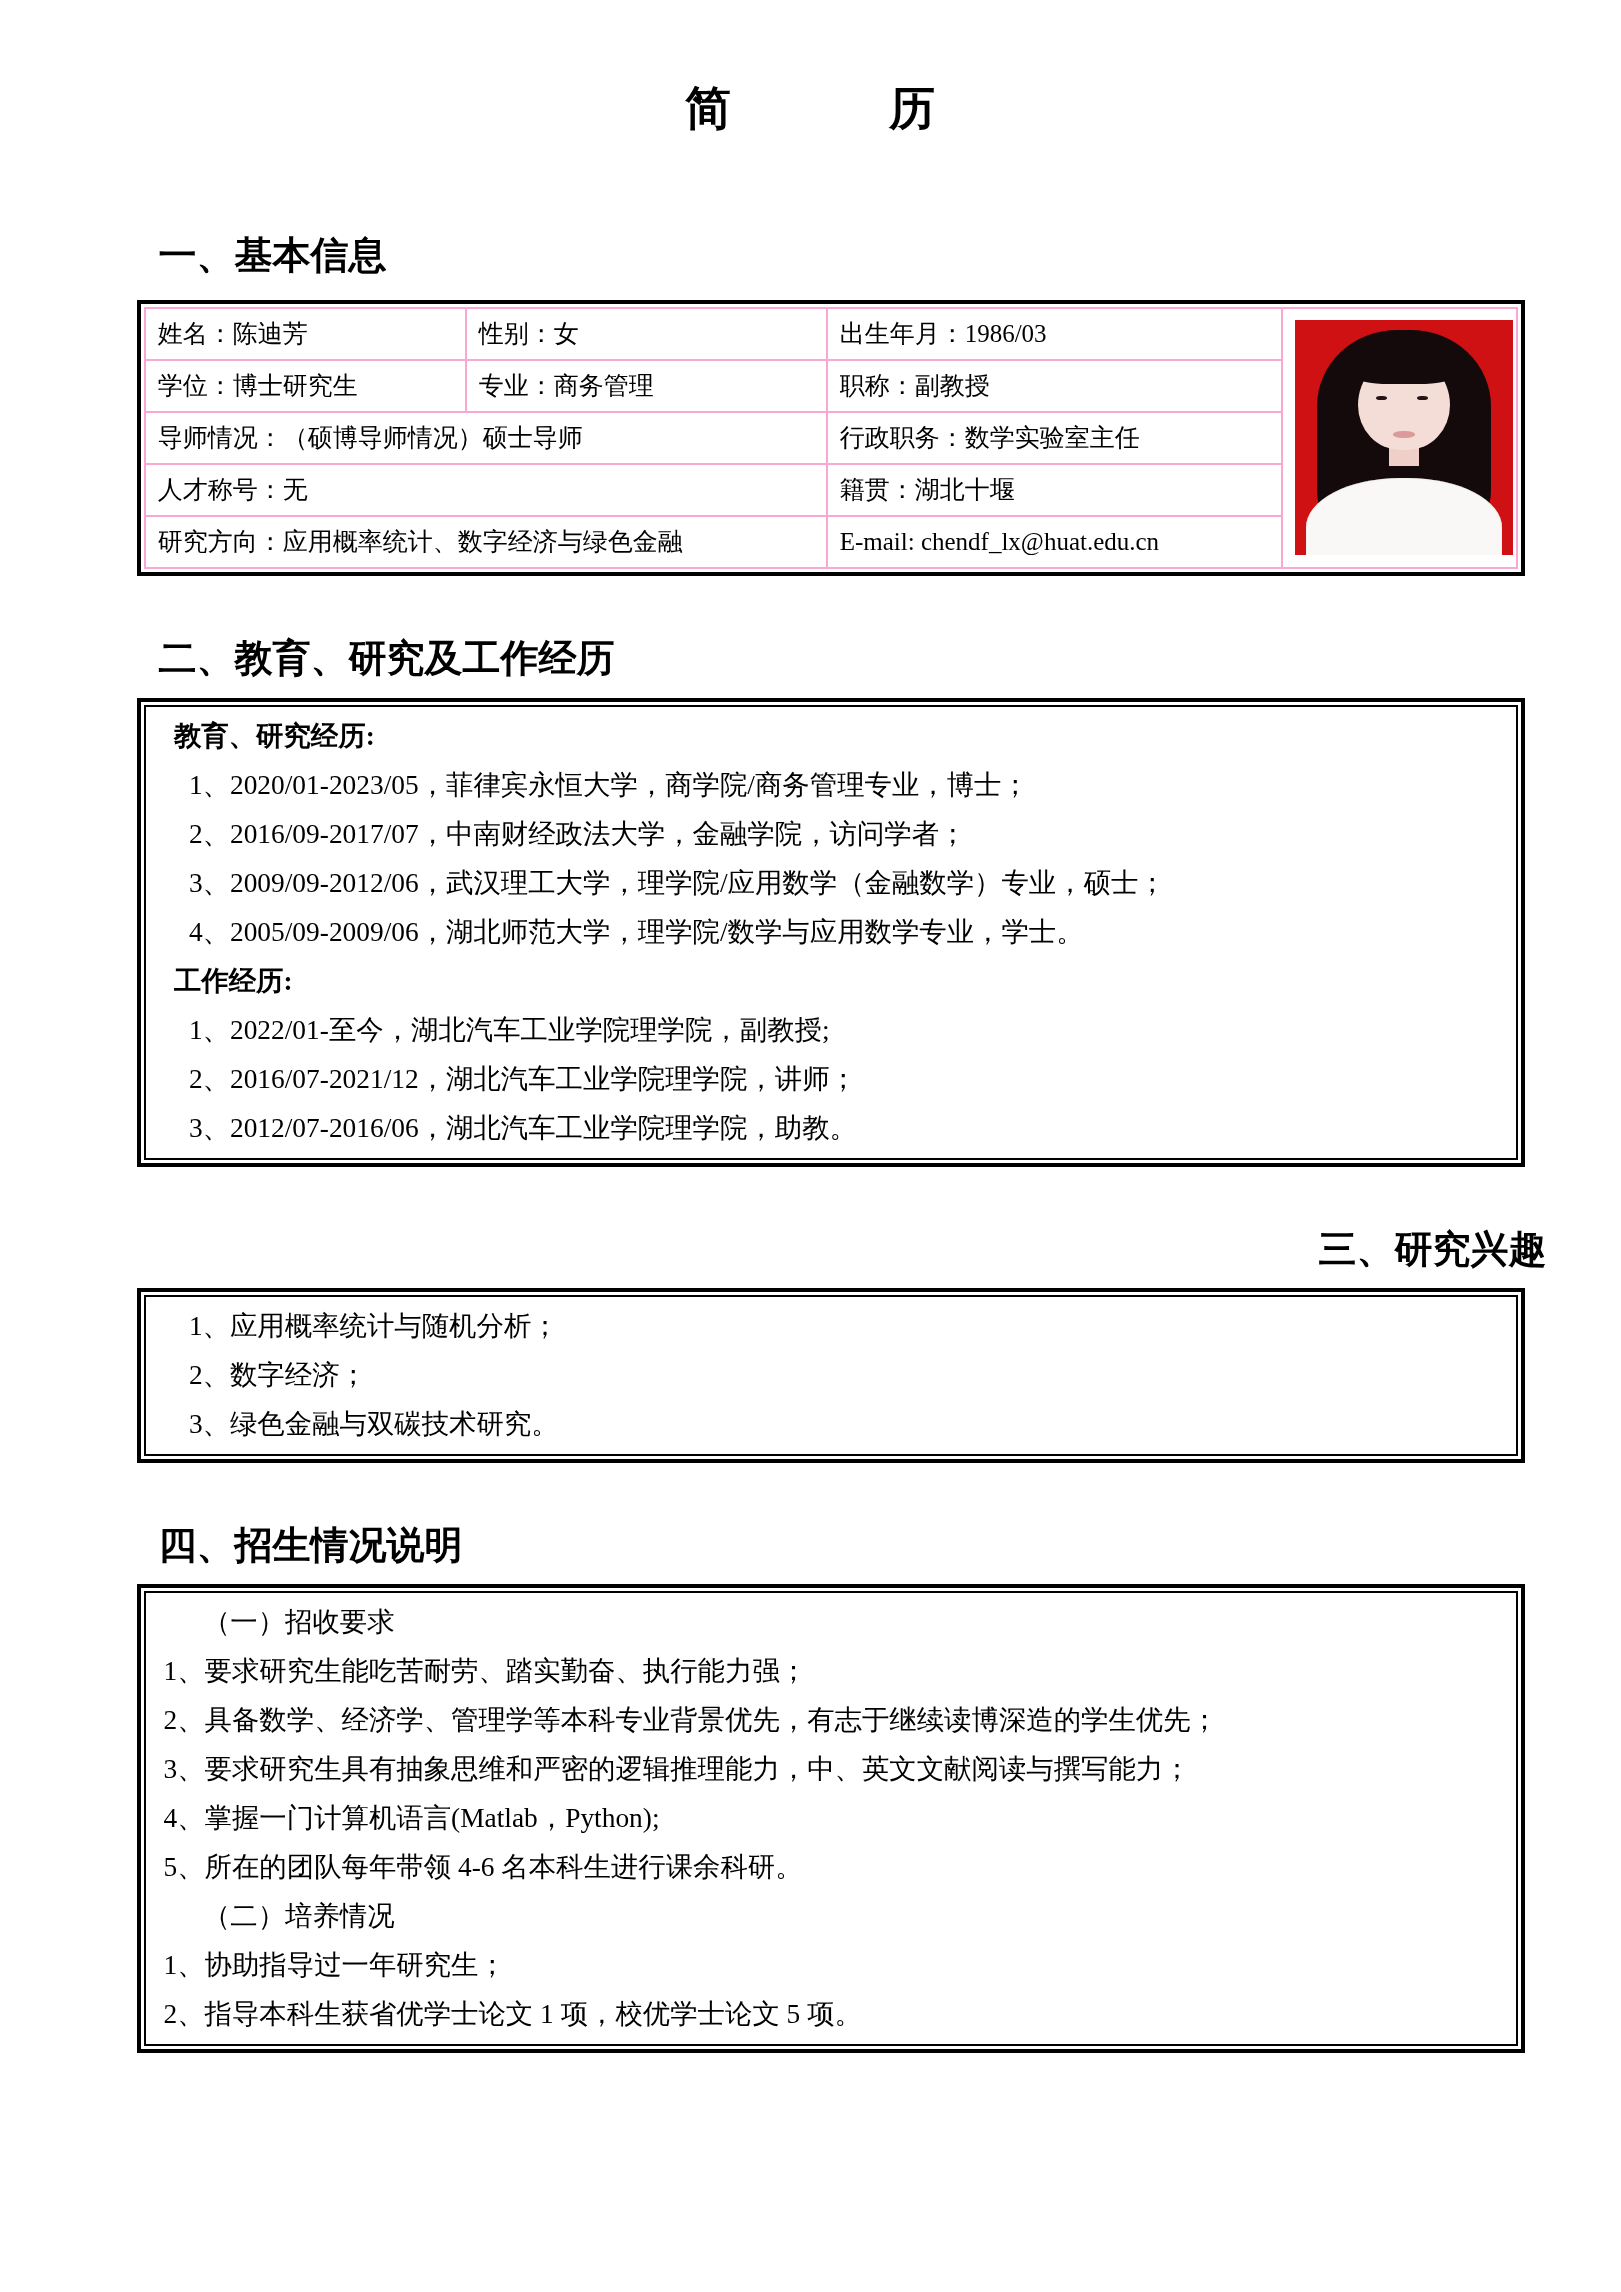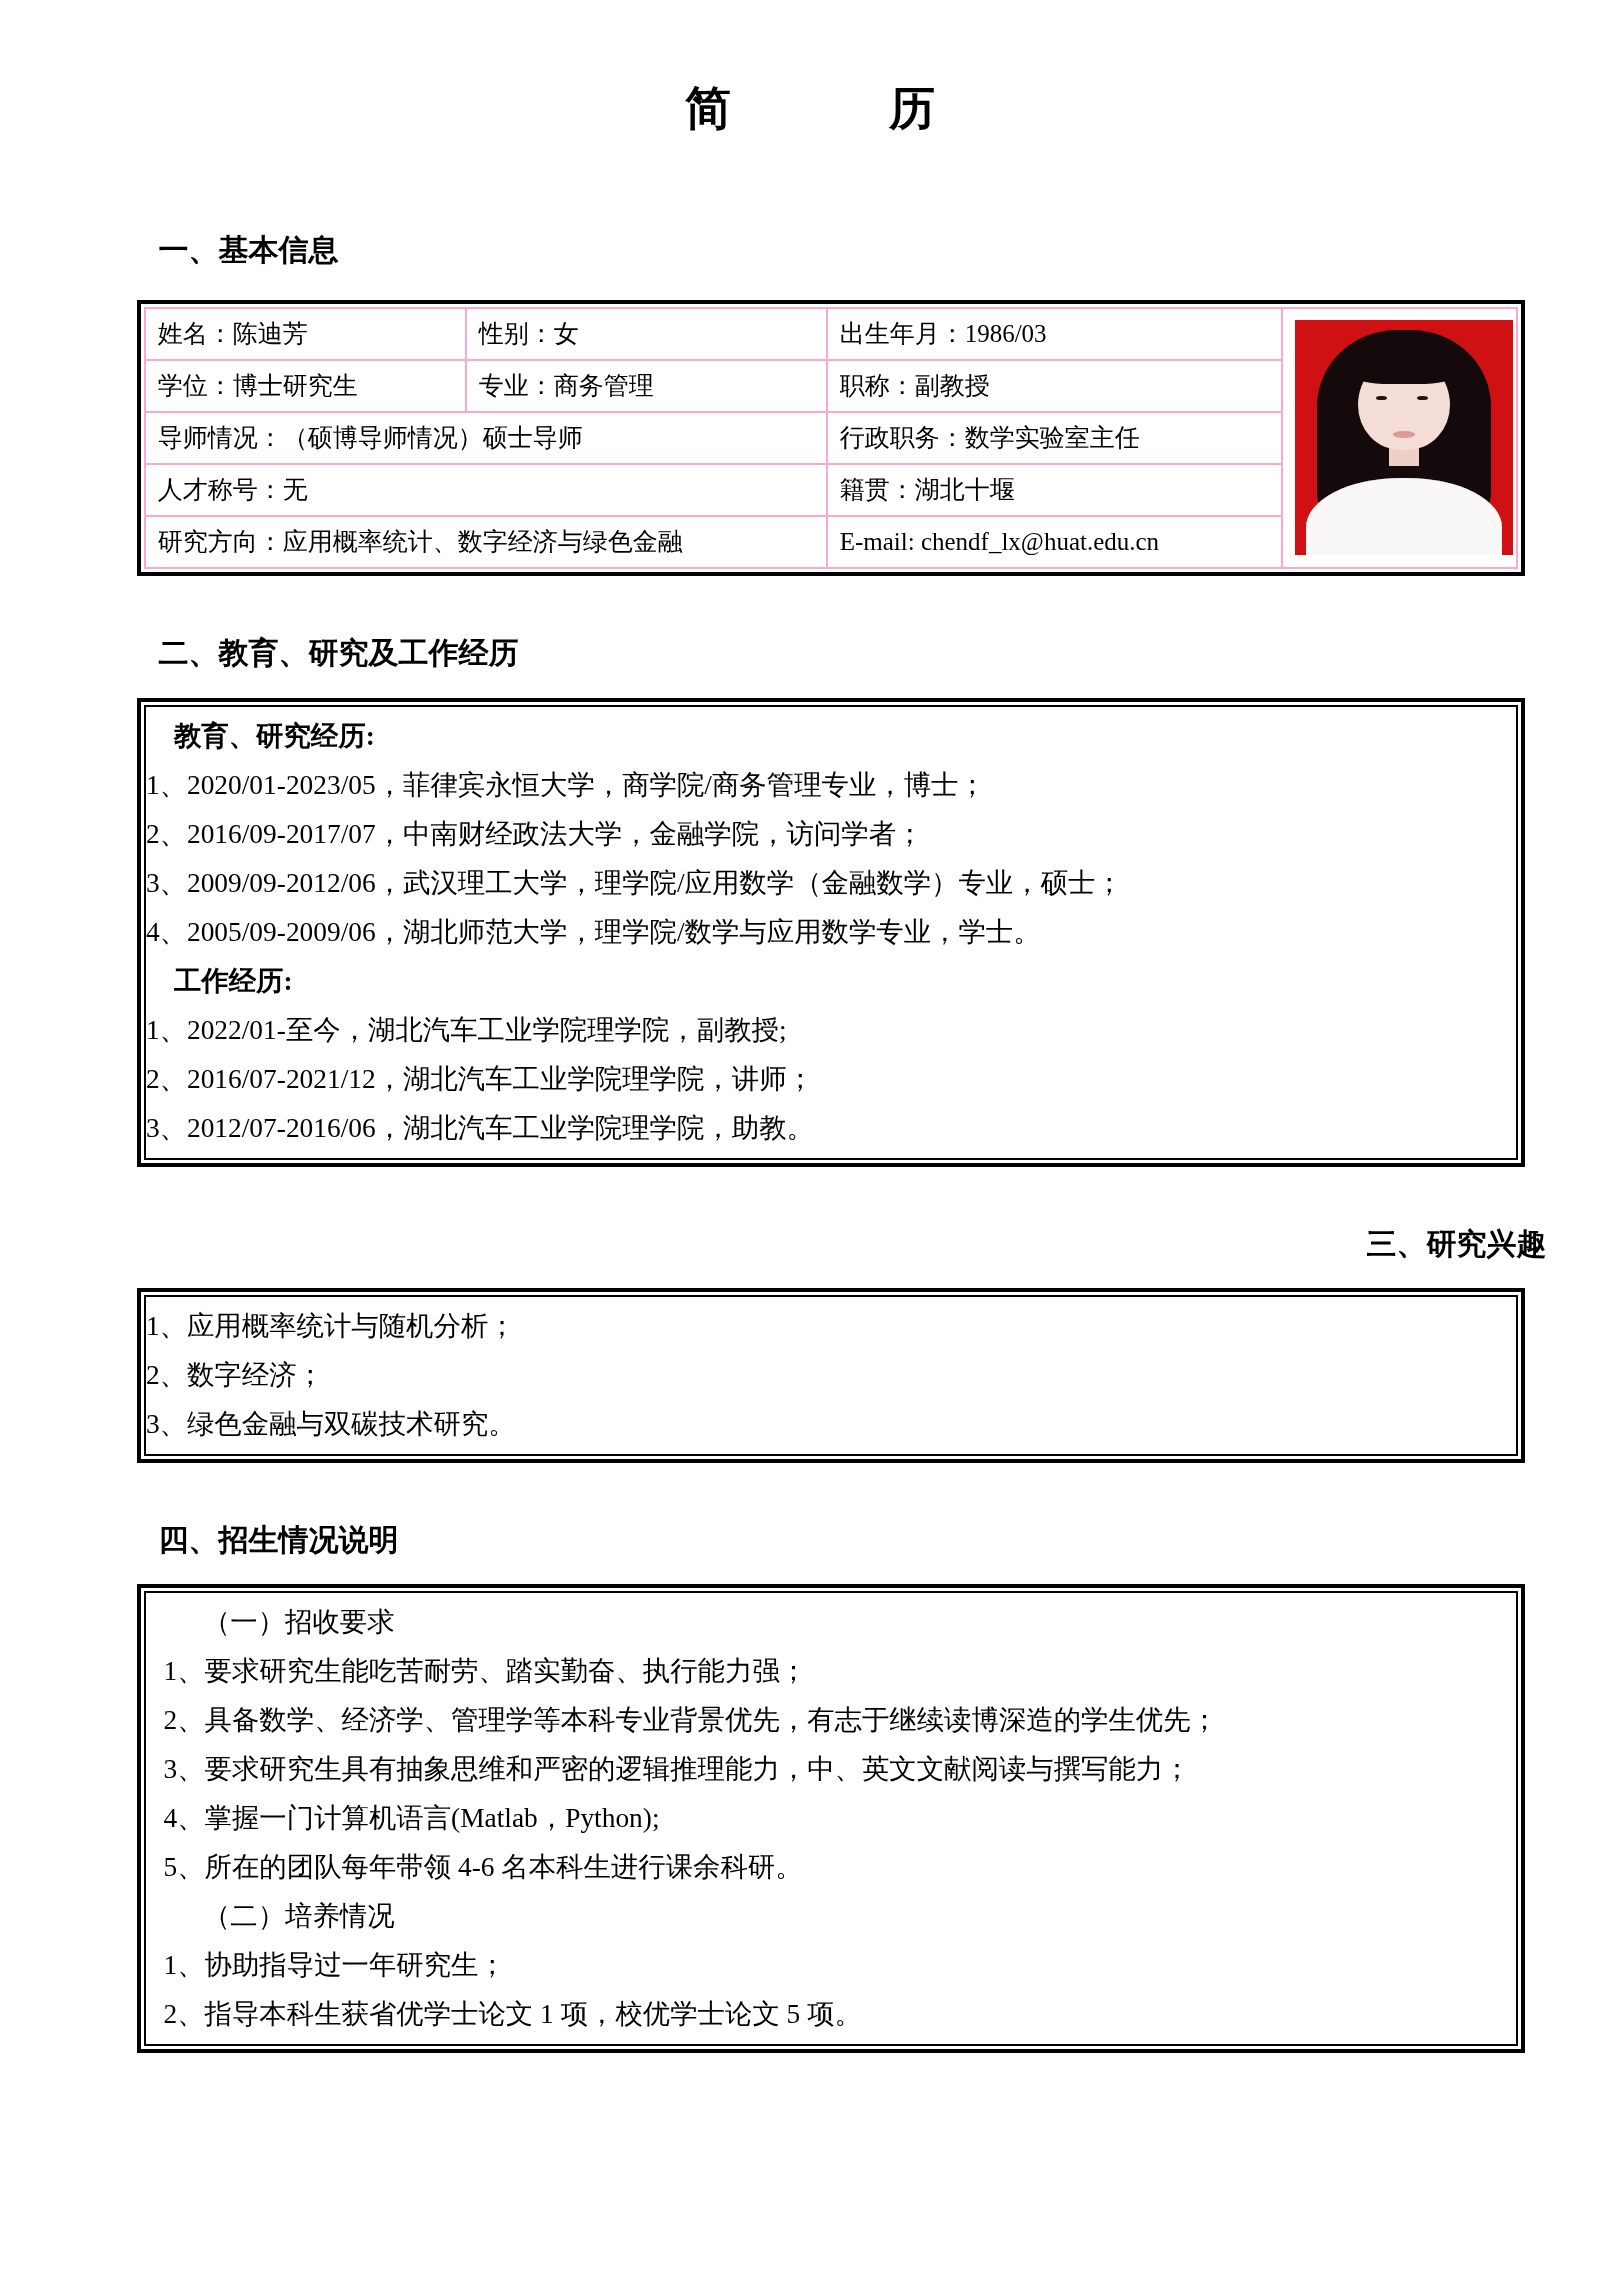--- a/index.html
+++ b/index.html
@@ -9,21 +9,21 @@
     font-family:"Liberation Serif", serif;
     position:relative; overflow:hidden;
   }
   .abs { position:absolute; left:137px; width:1388px; }
 
   
   #title { left:0; width:1621px; top:78px; display:flex; justify-content:center; gap:157px; }
   #title span { font-size:46px; font-weight:bold; letter-spacing:1px; }
 
   
-  .sec-heading { font-size:30px; font-weight:bold; padding-left:21.6px; white-space:nowrap; }
+  .sec-heading { font-size:38px; font-weight:bold; padding-left:21.6px; white-space:nowrap; }
   #h1 { top:230px; }
   #h2 { top:633px; }
   #h3 { top:1224px;text-align:right; }
   #h4 { top:1520px; }
 
   
   .dbox { border:4.9px solid #000; padding:2.9px; background:#fff; box-sizing:border-box; }
   .dbox-in { border:2px solid #000; }
 
   
@@ -50,21 +50,21 @@
   .ph-eye.l { left:37%; } .ph-eye.r { left:56%; }
   .ph-mouth { position:absolute; top:47%; left:45%; width:10%; height:3%; background:#dd9a9a; border-radius:45%; }
 
   
   #box2 { top:698px; }
   #box3 { top:1288px; }
   #box4 { top:1584px; }
   .box-body { padding:4.9px 9.8px 4.9px 0; }
   .line { line-height:49px; font-size:27.4px; white-space:nowrap; overflow:hidden; }
   .lbl  { font-weight:bold; padding-left:28px; }
-  .ind  { }
+  .ind  { padding-left:43px; }
   .ind4 { padding-left:17.6px; }
   .sub  { padding-left:57px; }
 </style>
 </head>
 <body>
 
 <div class="abs" id="title">
   <span>简</span>
   <span>历</span>
 </div>

